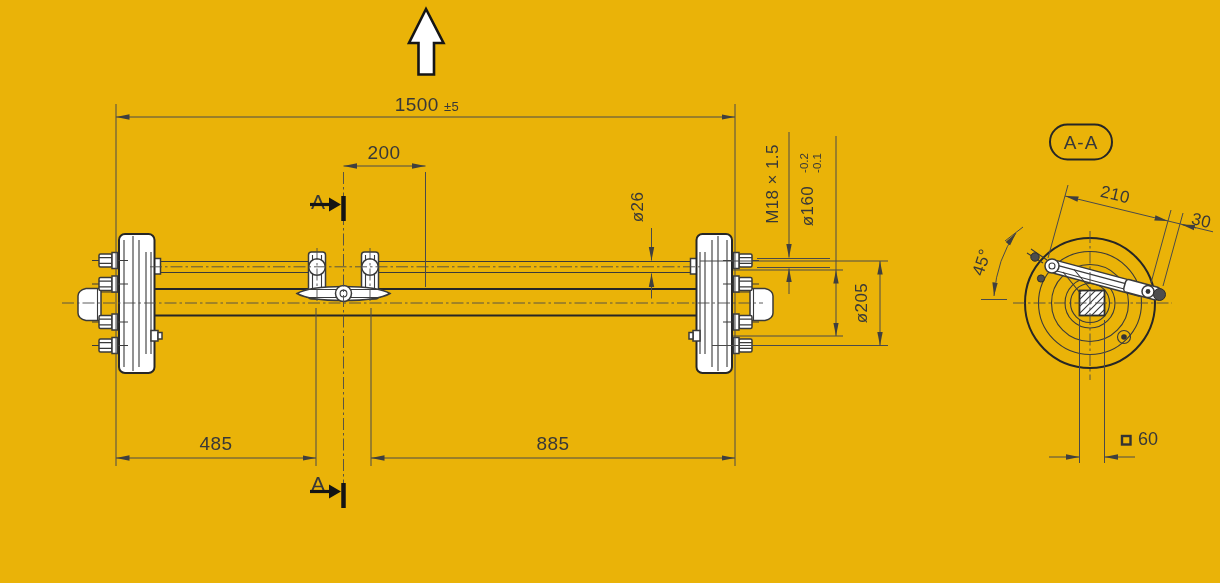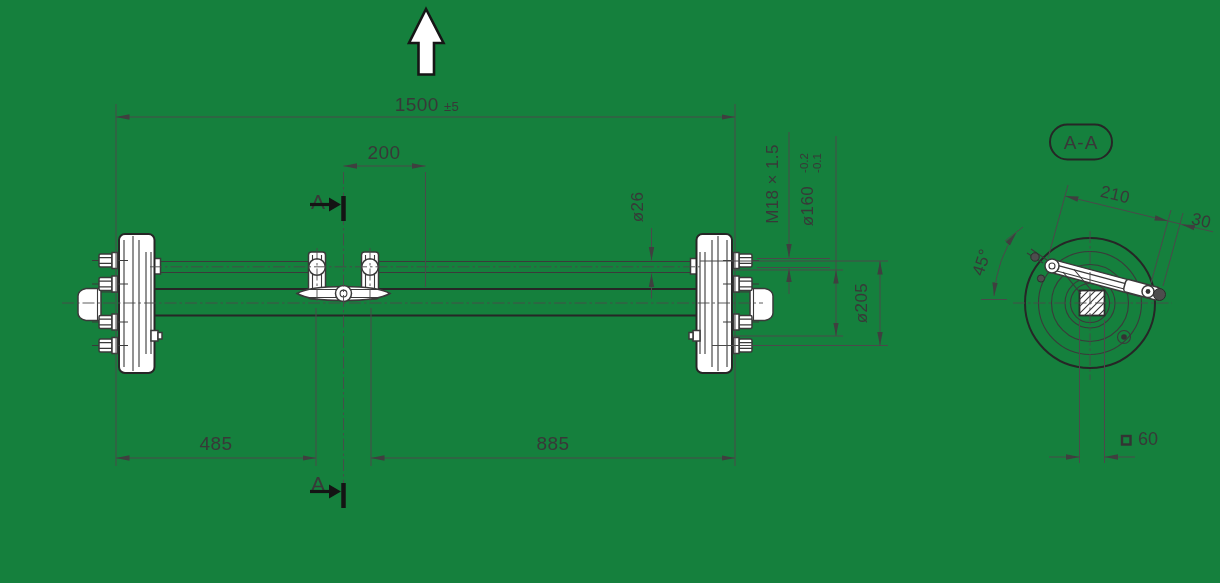--- a/index.html
+++ b/index.html
@@ -1,16 +1,16 @@
 <!DOCTYPE html>
 <html><head>
 <meta charset="utf-8">
 <style>
   html,body{margin:0;padding:0;background:#ffffff;}
-  .sheet{position:relative;width:1220px;height:583px;background:#15803d;overflow:hidden;}
+  .sheet{position:relative;width:1220px;height:583px;background:#eab308;overflow:hidden;}
   svg{position:absolute;left:0;top:0;}
   svg text{font-family:"Liberation Sans","DejaVu Sans",sans-serif;fill:#383838;}
   .o2{stroke:#262626;stroke-width:2;fill:none;}
   .o2f{stroke:#262626;stroke-width:2;fill:#ffffff;}
   .o1{stroke:#3a3a3a;stroke-width:1.1;fill:none;}
   .o1f{stroke:#3a3a3a;stroke-width:1.5;fill:#ffffff;}
   .d{stroke:#4a4a4a;stroke-width:1;fill:none;}
   .cl{stroke:#4a4a4a;stroke-width:0.9;fill:none;stroke-dasharray:12 3 2.5 3;}
   .thk{stroke:#141414;fill:none;}
   .dimtxt{font-size:19px;letter-spacing:0.5px;}

